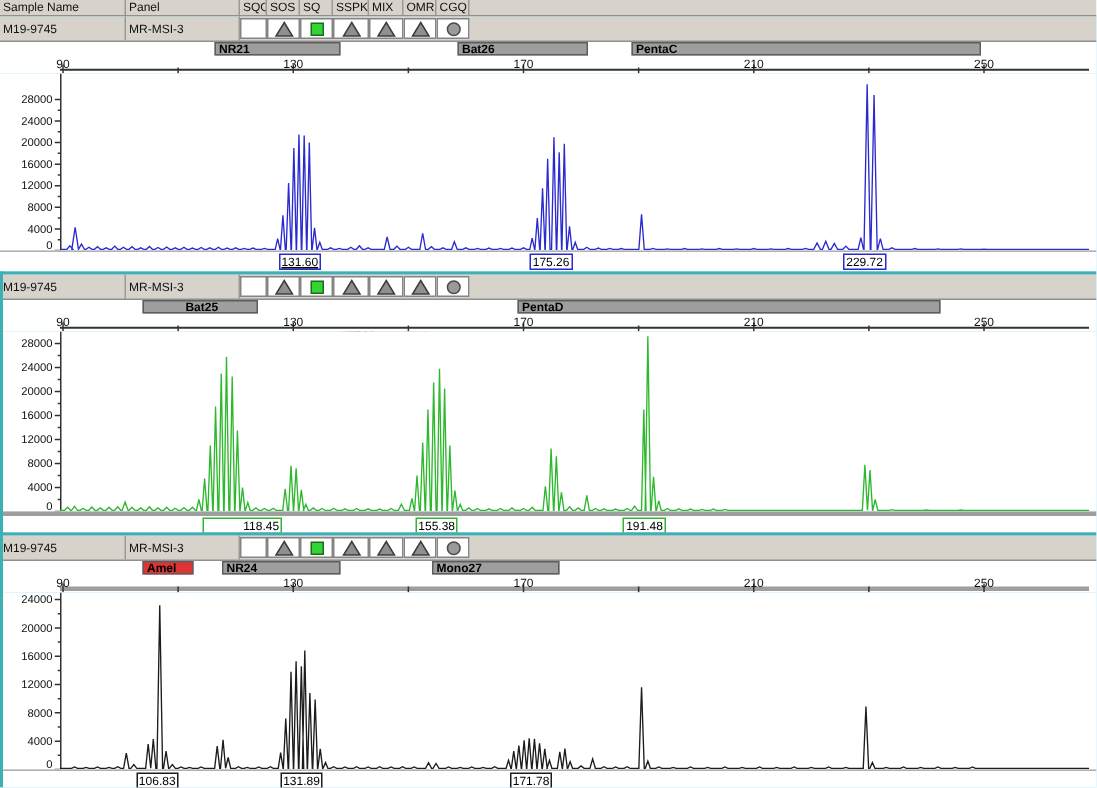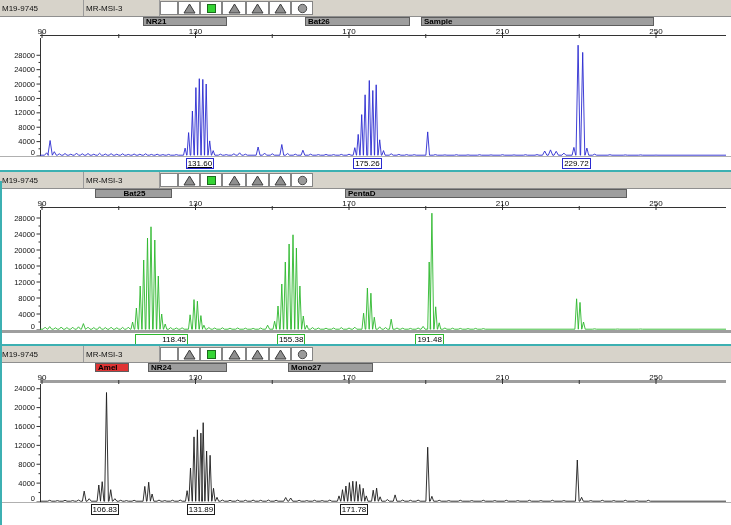--- a/index.html
+++ b/index.html
@@ -40,20 +40,32 @@
 .labels-row.thickline{border-top:3px solid #9e9e9e}
 .peak-label{position:absolute;top:1px;height:11px;background:#fff;border:1px solid #444;
   font-size:8px;line-height:9px;padding:0 1px;color:#000;white-space:nowrap}
 .teal-v{position:absolute;width:2px;background:#3cb0b2;left:0;z-index:5}
 svg{display:block}
 </style>
 </head>
 <body>
 
 <div id="app">
+  <div class="colheader">
+    <div class="hcell">Sample Name</div>
+    <div class="hcell">Panel</div>
+    <div class="hcell">SQO</div>
+    <div class="hcell">SOS</div>
+    <div class="hcell">SQ</div>
+    <div class="hcell">SSPK</div>
+    <div class="hcell">MIX</div>
+    <div class="hcell">OMR</div>
+    <div class="hcell">CGQ</div>
+    <div class="hcell hfill"></div>
+  </div>
   <div id="panels-host">
   <section class="panel">
     <div class="sample-row">
       <div class="scell name">M19-9745</div>
       <div class="scell pname">MR-MSI-3</div>
       <div class="flags" style="display:flex">
             <div class="flagcell" style="width: 18px;"></div>
             <div class="flagcell" style="width: 22px;">
               <svg width="13" height="11" viewBox="0 0 13 11">
                 <polygon points="6.5,1 12,10 1,10" fill="#8f8f8f" stroke="#3c3c3c" stroke-width="1"></polygon>
@@ -82,22 +94,22 @@
             <div class="flagcell" style="width: 22px;">
               <svg width="13" height="11" viewBox="0 0 13 11">
                 <circle cx="6.5" cy="5.5" r="4.2" fill="#9a9a9a" stroke="#4a4a4a"></circle>
               </svg>
             </div>
           </div>
       <div class="sfill"></div>
     </div>
     <div class="markers-row">
           <div class="marker-bar" style="left: 143px; width: 84px; background: rgb(158, 158, 158);"><span>NR21</span></div>
-          <div class="marker-bar" style="left: 305px; width: 105px; background: rgb(158, 158, 158);"><span>Bat26</span></div>
-          <div class="marker-bar" style="left: 421px; width: 233px; background: rgb(158, 158, 158);"><span>Sample</span></div>
+          <div class="marker-bar" style="left: 305px; width: 87px; background: rgb(158, 158, 158);"><span>Bat26</span></div>
+          <div class="marker-bar" style="left: 421px; width: 233px; background: rgb(158, 158, 158);"><span>PentaC</span></div>
         </div>
     <div class="xaxis-row">
           <svg width="731" height="11" viewBox="0 0 731 11">
             <line x1="40" y1="8.5" x2="726" y2="8.5" stroke="#333" stroke-width="1.2"></line>
             <line x1="42" y1="5" x2="42" y2="11" stroke="#333" stroke-width="1"></line>
             <text x="42" y="7" text-anchor="middle" font-size="8" fill="#111">90</text>
             <line x1="195.5" y1="5" x2="195.5" y2="11" stroke="#333" stroke-width="1"></line>
             <text x="195.5" y="7" text-anchor="middle" font-size="8" fill="#111">130</text>
             <line x1="349" y1="5" x2="349" y2="11" stroke="#333" stroke-width="1"></line>
             <text x="349" y="7" text-anchor="middle" font-size="8" fill="#111">170</text>

